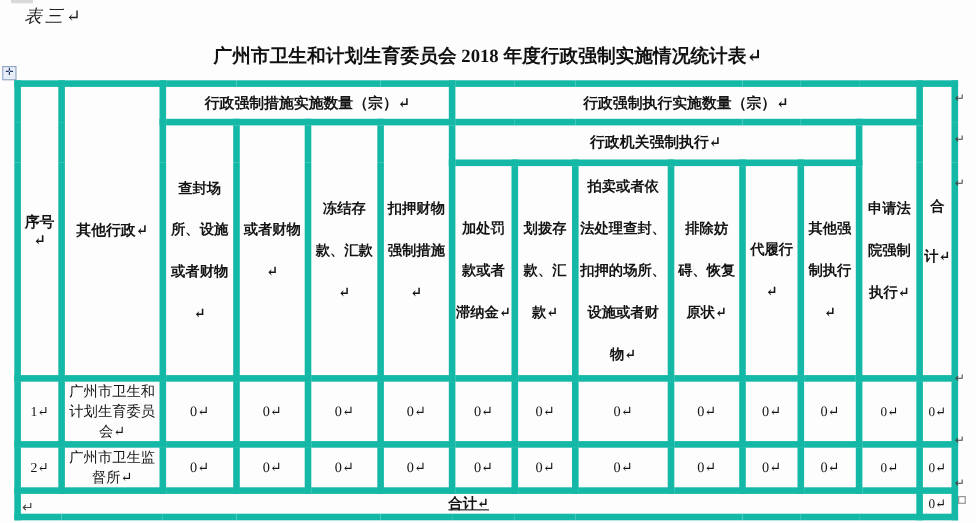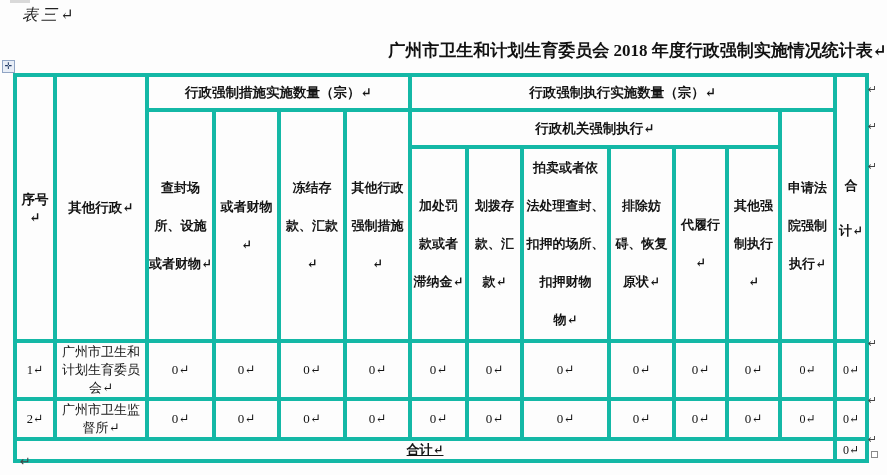--- a/index.html
+++ b/index.html
@@ -11,42 +11,42 @@
   }
   .screen{position:relative;width:887px;height:475px;background:#fdfdfd;}
   .edge-artifact{position:absolute;left:10px;top:0;width:20px;height:3px;background:#d9d9d9;}
   .doc-tag{
     position:absolute;left:22px;top:5px;
     font-size:16px;font-style:italic;letter-spacing:3px;color:#222;
     white-space:pre-line;
   }
   .doc-title{
     position:absolute;left:0;top:39px;width:887px;
-    text-align:right;font-size:17px;font-weight:bold;color:#111;
+    text-align:center;font-size:17px;font-weight:bold;color:#111;
     white-space:pre-line;
   }
   
   .move-handle{
     position:absolute;left:2px;top:60px;width:13px;height:13px;
     background:#e8eef7;border:1px solid #90a4c4;box-sizing:border-box;
     display:flex;align-items:center;justify-content:center;
   }
   .move-handle span{font-size:9px;line-height:9px;color:#1f3864;font-family:"DejaVu Sans",sans-serif;}
   
   .resize-handle{
     position:absolute;left:871px;top:451px;width:7px;height:7px;
     border:1px solid #8a8a8a;background:#fff;box-sizing:border-box;
   }
   table.stat{
     position:absolute;left:13px;top:73px;
     width:852px;border-collapse:collapse;table-layout:fixed;
     font-size:13px;color:#141414;
   }
   table.stat td{
-    border:4px solid #14b8a6;
+    border:6px solid #14b8a6;
     padding:0;text-align:center;vertical-align:middle;
     white-space:pre-line;overflow:hidden;
   }
   tr.rA{height:35px;} tr.rB{height:37px;} tr.rC{height:192px;}
   tr.rD{height:57px;} tr.rE{height:38px;} tr.rF{height:20px;}
   td.gh{font-weight:bold;font-size:13.5px;}
   td.colh{font-weight:bold;line-height:38px;}
   td.vert{font-weight:bold;line-height:45px;}
   td.idx{font-size:12.5px;}
   td.unit{line-height:18px;font-size:13px;}
@@ -105,38 +105,38 @@
         <td rowspan="3" class="vert">合
 计↵</td>
       </tr>
       <tr class="rB">
         <td rowspan="2" class="colh">查封场
 所、设施
 或者财物↵</td>
         <td rowspan="2" class="colh">或者财物↵</td>
         <td rowspan="2" class="colh">冻结存
 款、汇款↵</td>
-        <td rowspan="2" class="colh">其他行政
+        <td rowspan="2" class="colh">扣押财物
 强制措施↵</td>
         <td colspan="6" class="gh">行政机关强制执行↵</td>
         <td rowspan="2" class="colh">申请法
 院强制
 执行↵</td>
       </tr>
       <tr class="rC">
         <td class="colh">加处罚
 款或者
 滞纳金↵</td>
         <td class="colh">划拨存
 款、汇
 款↵</td>
         <td class="colh">拍卖或者依
 法处理查封、
 扣押的场所、
-扣押财物
+设施或者财
 物↵</td>
         <td class="colh">排除妨
 碍、恢复
 原状↵</td>
         <td class="colh">代履行↵</td>
         <td class="colh">其他强
 制执行↵</td>
       </tr>
       <tr class="rD">
         <td class="idx">1↵</td>

